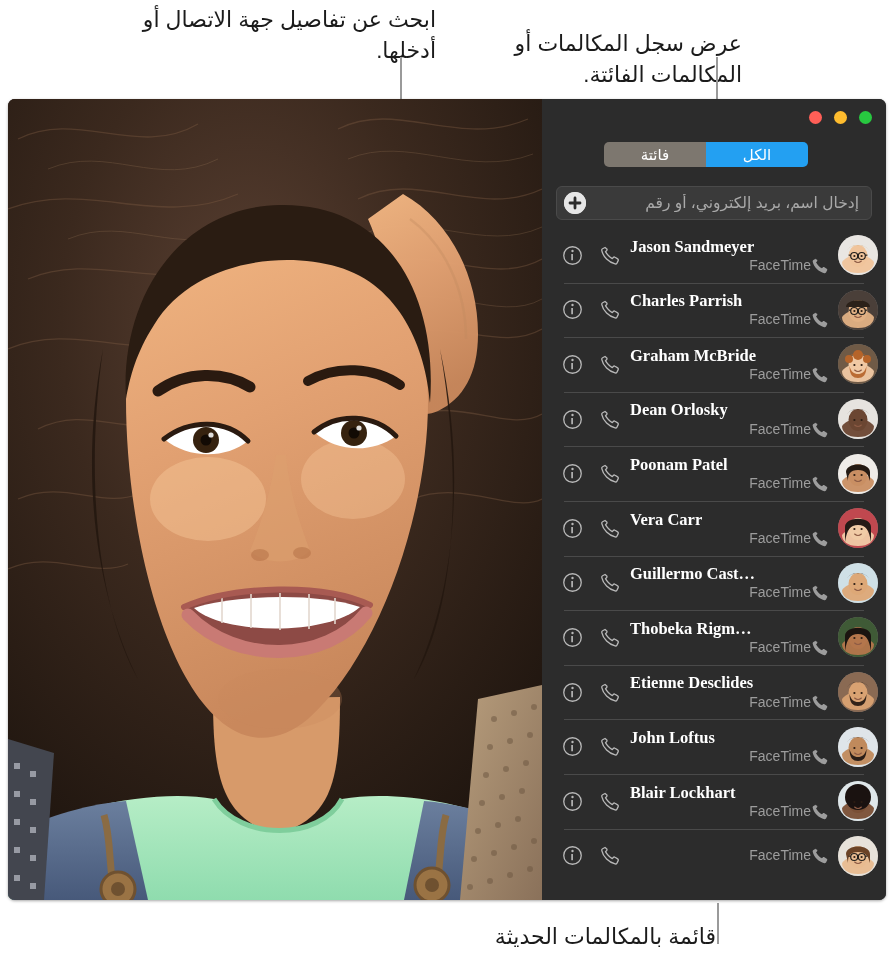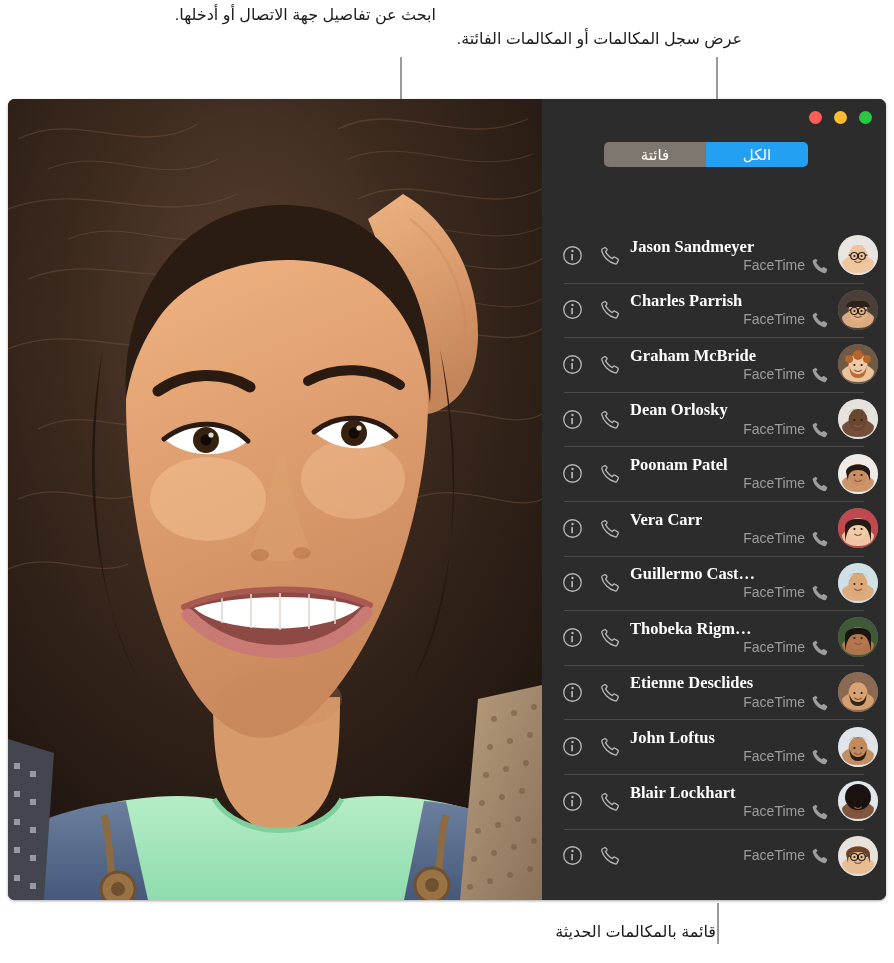--- a/index.html
+++ b/index.html
@@ -8,21 +8,21 @@
     width:894px;height:963px;
     background:#ffffff;
     font-family:"Liberation Sans","DejaVu Sans",sans-serif;
     overflow:hidden;position:relative;
   }
   .stage{position:absolute;inset:0;}
 
   
   .callout{
     position:absolute;
-    font-size:16px;
+    font-size:22px;
     line-height:1.42;
     color:#1b1b1b;
     direction:rtl;
     text-align:right;
     letter-spacing:0;
   }
   #callout-search{ right:458px; top:4px; width:300px; }
   #callout-tabs  { right:152px; top:12px; width:290px;margin-top:16px; }
   #callout-recents{ left:0; right:178px; top:921px; width:auto; text-align:right;}
 
@@ -160,21 +160,21 @@
     direction:ltr;
   }
   .name{
     font-size:16.5px;font-weight:bold;color:#ffffff;
     white-space:nowrap;overflow:hidden;
     line-height:1.22;
     font-family:Liberation Serif, serif;
   }
   .subline{
     display:flex;align-items:center;justify-content:flex-end;
-    gap:6px;direction:ltr;
+    direction:ltr;
     line-height:1.22;
   }
   .sub{font-size:14px;color:#9d9d9d;}
   .rowicons{
     display:flex;align-items:center;gap:16px;
     flex:0 0 auto;
     margin-right:10px;margin-left:4px;
     direction:ltr;
     padding-left:6px;
   }
@@ -389,20 +389,30 @@
           <span class="light yellow"></span>
           <span class="light green"></span>
         </div>
       </div>
 
       <div class="segmented">
         <div class="seg active">الكل</div>
         <div class="seg">فائتة</div>
       </div>
 
+      <div class="searchwrap">
+        <div class="searchtext">إدخال اسم، بريد إلكتروني، أو رقم</div>
+        <div class="plusbtn">
+          <svg viewBox="0 0 22 22">
+            <circle cx="11" cy="11" r="11" fill="#e6e6e6"></circle>
+            <rect x="9.6" y="4.6" width="2.8" height="12.8" rx="1.3" fill="#2b2b2b"></rect>
+            <rect x="4.6" y="9.6" width="12.8" height="2.8" rx="1.3" fill="#2b2b2b"></rect>
+          </svg>
+        </div>
+      </div>
 
       <div class="list">
   <div class="row">
     <div class="avatar">
               <svg viewBox="0 0 40 40">
     <rect width="40" height="40" fill="#e9e6e2"></rect>
     <path d="M20 38 C9 38 4 33 4 27 C8 22 14 20 20 20 C26 20 32 22 36 27 C36 33 31 38 20 38 Z" fill="#f0c49b" opacity="0.95"></path>
     <ellipse cx="20" cy="21" rx="9.5" ry="11" fill="#f0c49b"></ellipse>
     <path d="M9 17 C9 8 31 8 31 17 C31 13 26 10 20 10 C14 10 9 13 9 17 Z" fill="#c9a271"></path>
     <circle cx="16.4" cy="21" r="1.1" fill="#2b1d14"></circle>

